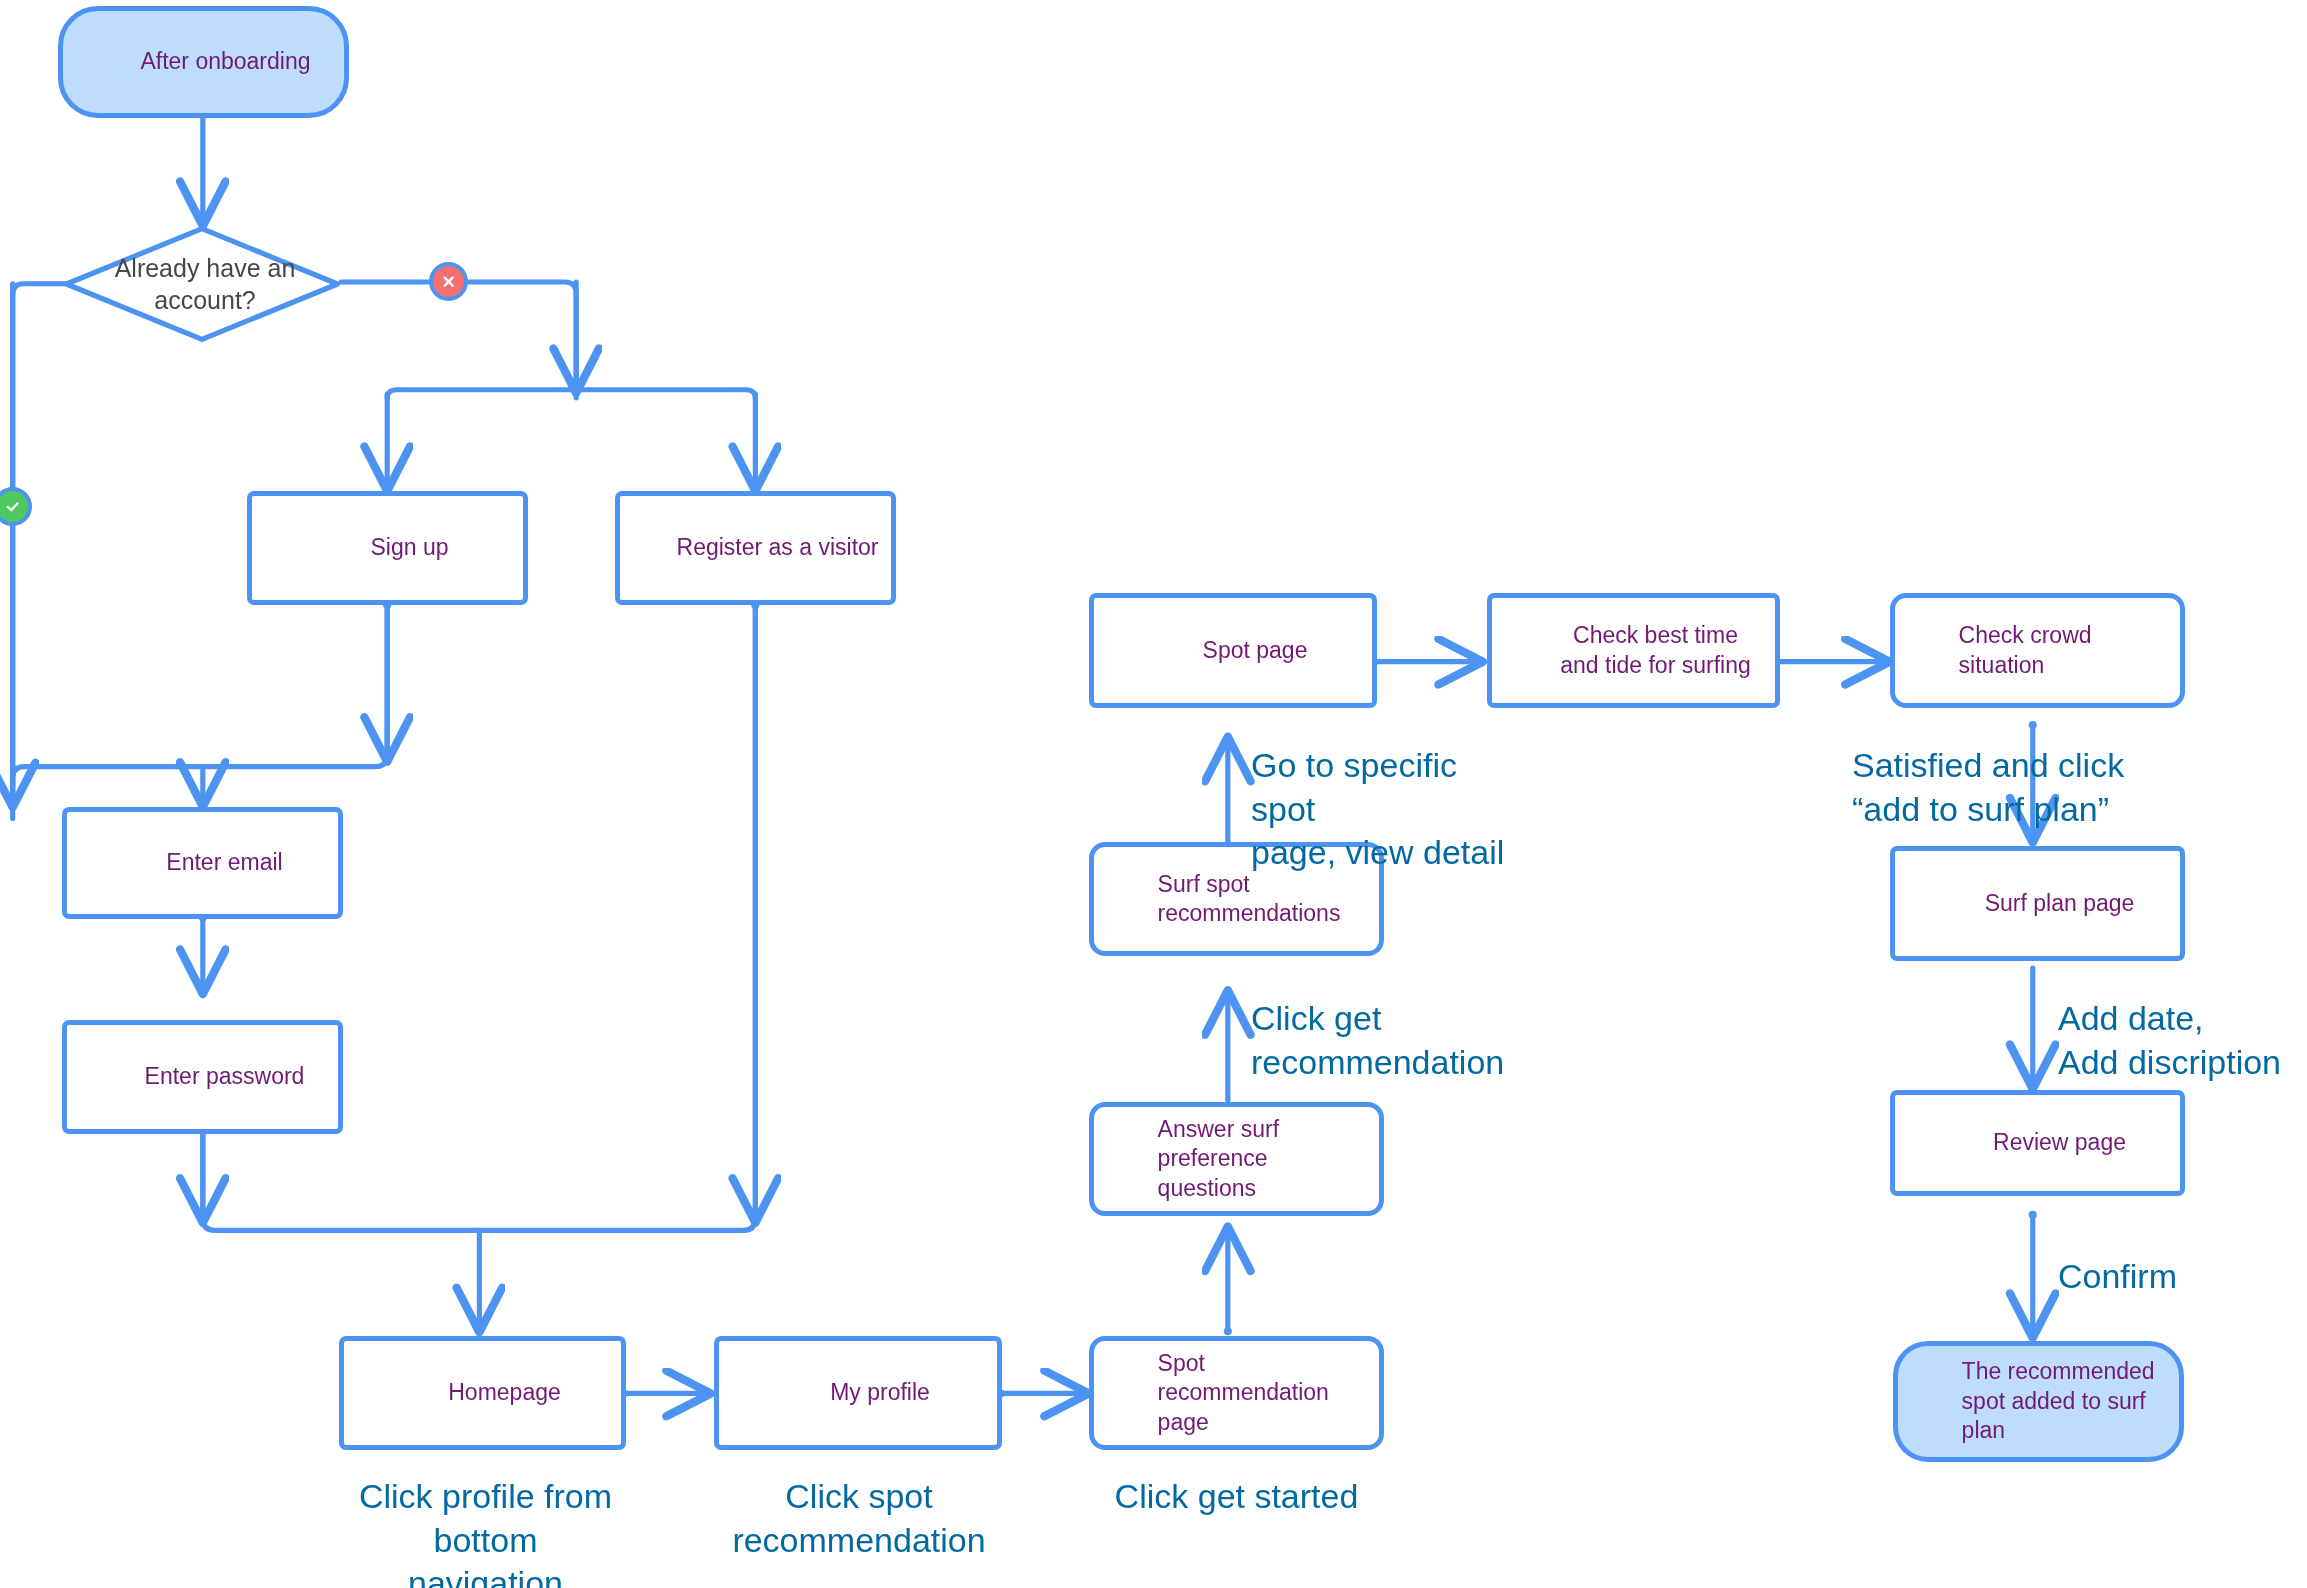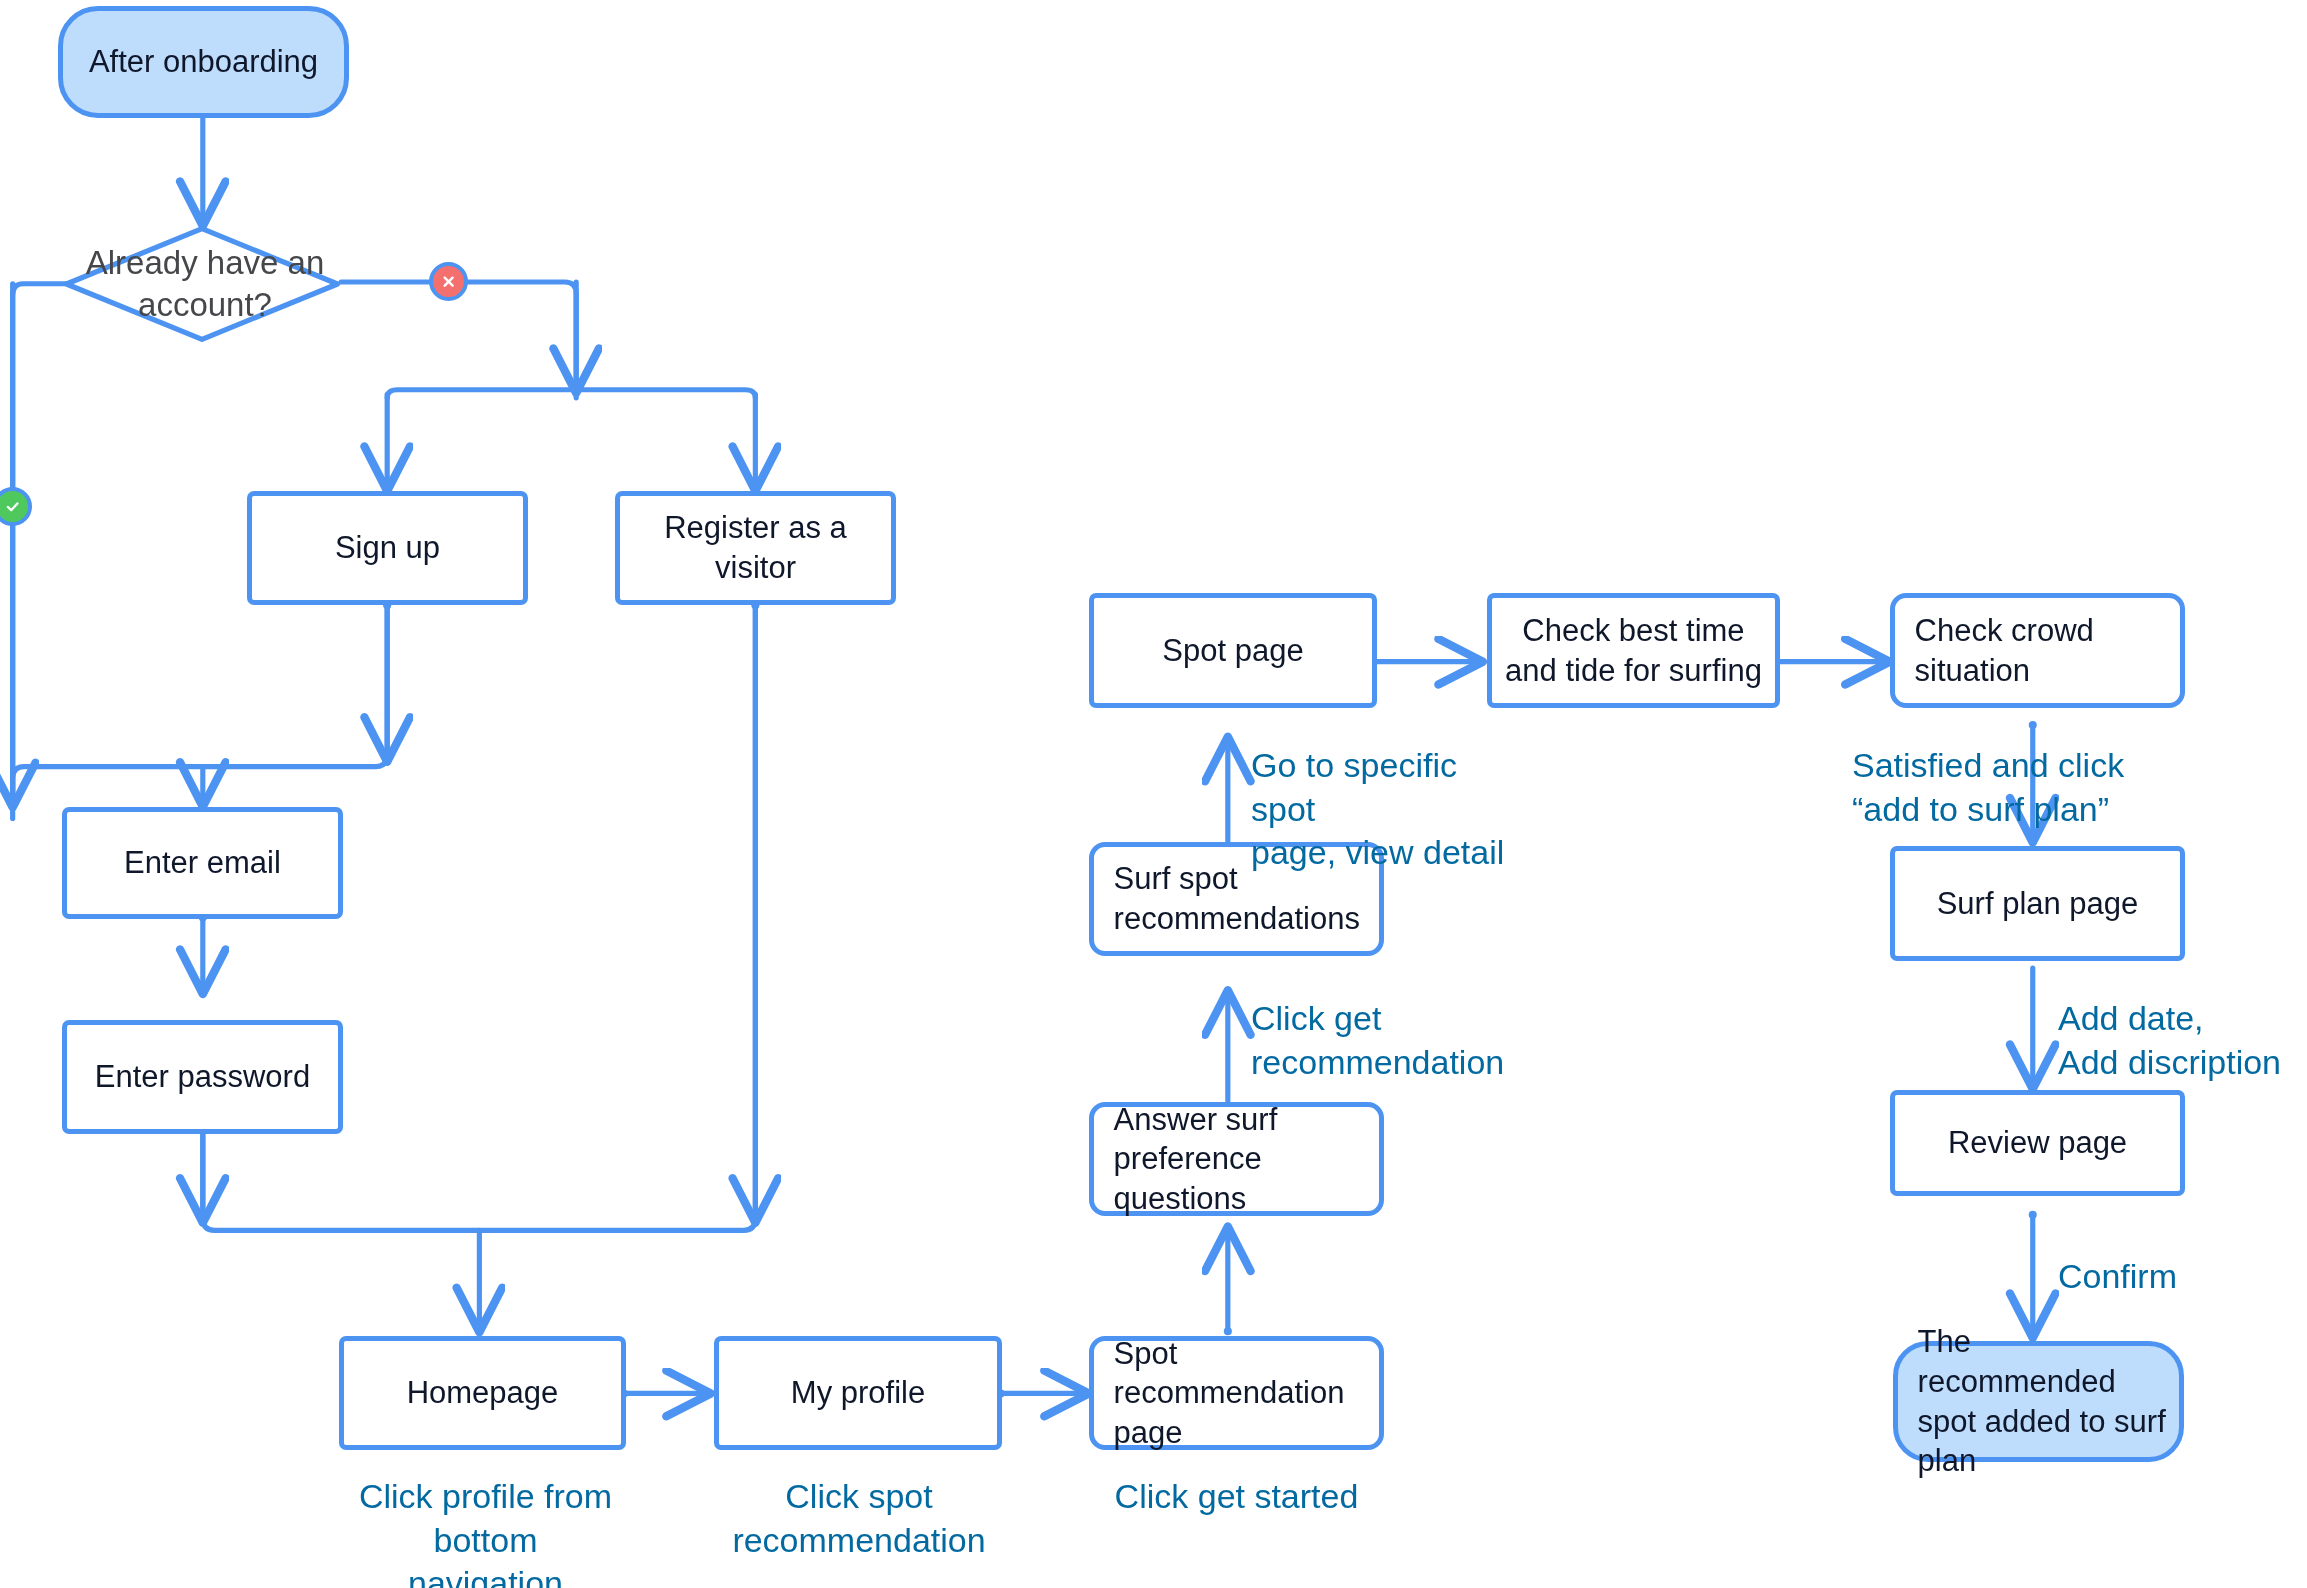--- a/index.html
+++ b/index.html
@@ -27,25 +27,26 @@
     pointer-events: none;
   }
   .node {
     position: absolute;
     box-sizing: border-box;
     border: 5.2px solid #4d94f2;
     background: #ffffff;
     display: flex;
     align-items: center;
     justify-content: center;
-    color: #0f172a;
-    font-size: 31px;
+    color: #701a75;
+    font-size: 23px;
     line-height: 1.28;
     text-align: center;
     border-radius: 7px;
+    padding-left: 44px;
   }
   .node.terminal {
     background: #bedcfc;
     border-radius: 40px;
   }
   .node.terminal.tall {
     border-radius: 35px;
   }
   .node .lbl {
     display: block;
@@ -67,21 +68,21 @@
     justify-content: center;
   }
   .decision svg {
     position: absolute;
     left: 0;
     top: 0;
   }
   .decision .lbl {
     position: relative;
     color: #46474a;
-    font-size: 33px;
+    font-size: 25px;
     line-height: 1.28;
     text-align: center;
     white-space: pre-line;
     z-index: 2;
     margin-left: 6px;
   }
   .edge-label {
     position: absolute;
     color: #0369a1;
     font-size: 34px;

